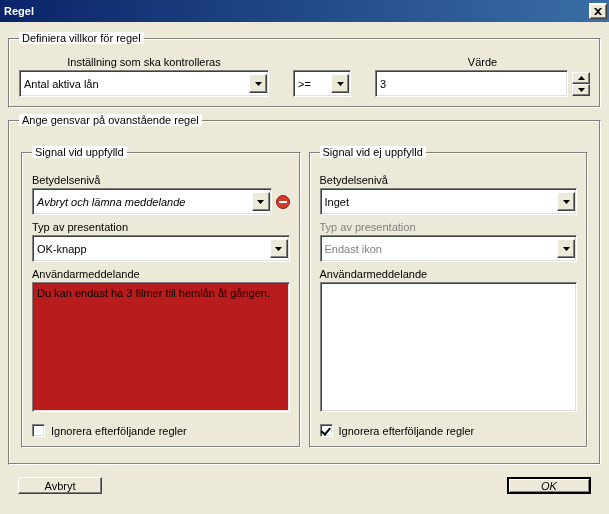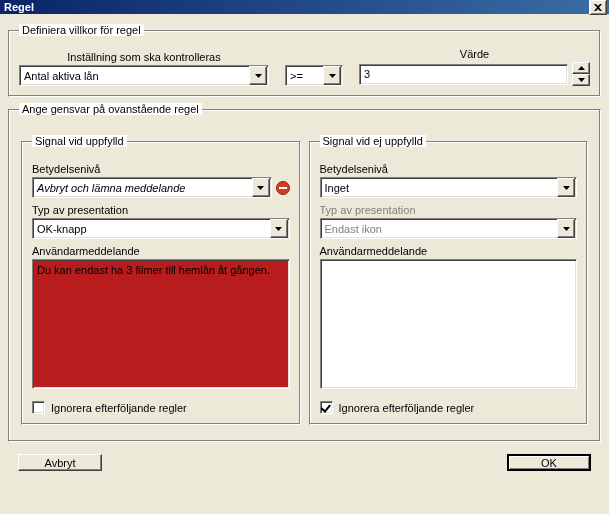--- a/index.html
+++ b/index.html
@@ -11,21 +11,21 @@
     color: #000;
   }
   .window {
     width: 609px;
     height: 514px;
     background: #ece9d8;
     position: relative;
     box-sizing: border-box;
   }
   .titlebar {
-    height: 14px;
+    height: 22px;
     background: linear-gradient(to right, #0a246a, #3a6ea5);
     color: #fff;
     font-weight: bold;
     font-size: 11px;
     display: flex;
     align-items: center;
     justify-content: space-between;
     padding: 0 2px 0 4px;
   }
   .titlebar-title {
@@ -77,38 +77,38 @@
     font-size: 11px;
     color: #000;
   }
   fieldset.groupbox.disabled > legend,
   .disabled-text {
     color: #808080;
   }
   .row-define {
     display: flex;
     align-items: flex-end;
-    gap: 16px;
+    gap: 24px;
     margin-top: 2px;
   }
   .label-above {
     display: block;
     text-align: center;
     margin-bottom: 2px;
   }
   .col {
     display: flex;
     flex-direction: column;
   }
   .select, .textinput {
     background: #fff;
     border: 1px solid;
     border-color: #808080 #fff #fff #808080;
     box-shadow: inset 1px 1px 0 #404040, inset -1px -1px 0 #dfdfdf;
-    height: 21px;
+    height: 27px;
     box-sizing: border-box;
     font: 11px Tahoma, Arial, sans-serif;
     padding: 2px 2px 2px 4px;
     display: flex;
     align-items: center;
     justify-content: space-between;
     position: relative;
   }
   .select.disabled {
     color: #808080;
@@ -222,20 +222,21 @@
     text-align: center;
     display: flex;
     align-items: center;
     justify-content: center;
     cursor: default;
     box-sizing: border-box;
   }
   .btn.default {
     border: 2px solid #000;
     box-shadow: inset 1px 1px 0 #fff, inset -1px -1px 0 #808080;
+    font-style: italic;
   }
   .flex-row { display:flex; align-items:center; }
 </style>
 </head>
 <body>
 
 <div class="window">
 
   <div class="titlebar">
     <span class="titlebar-title">Regel</span>

